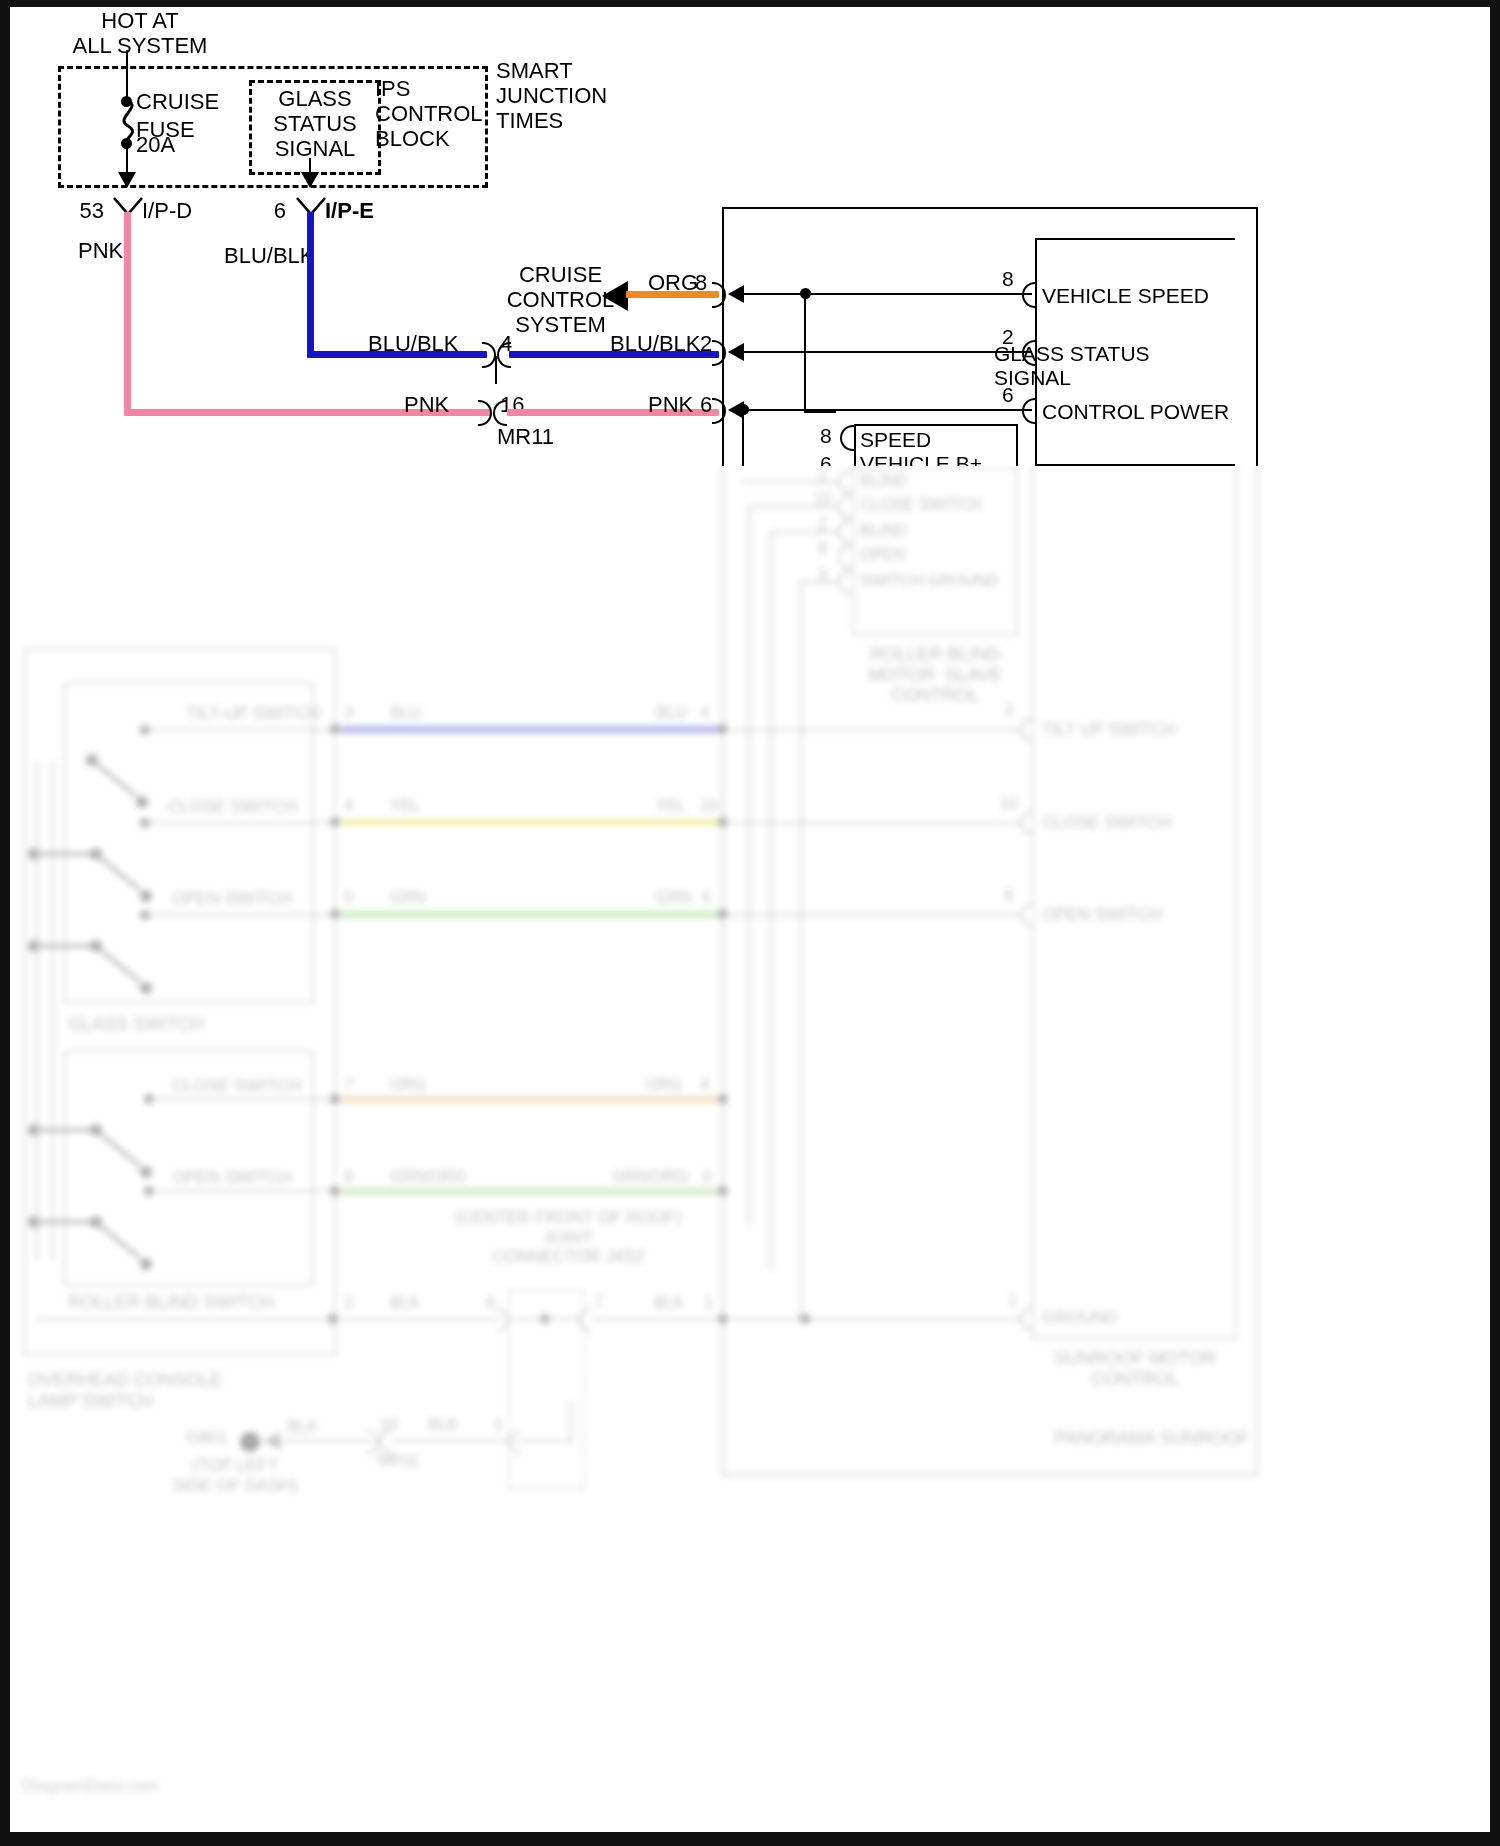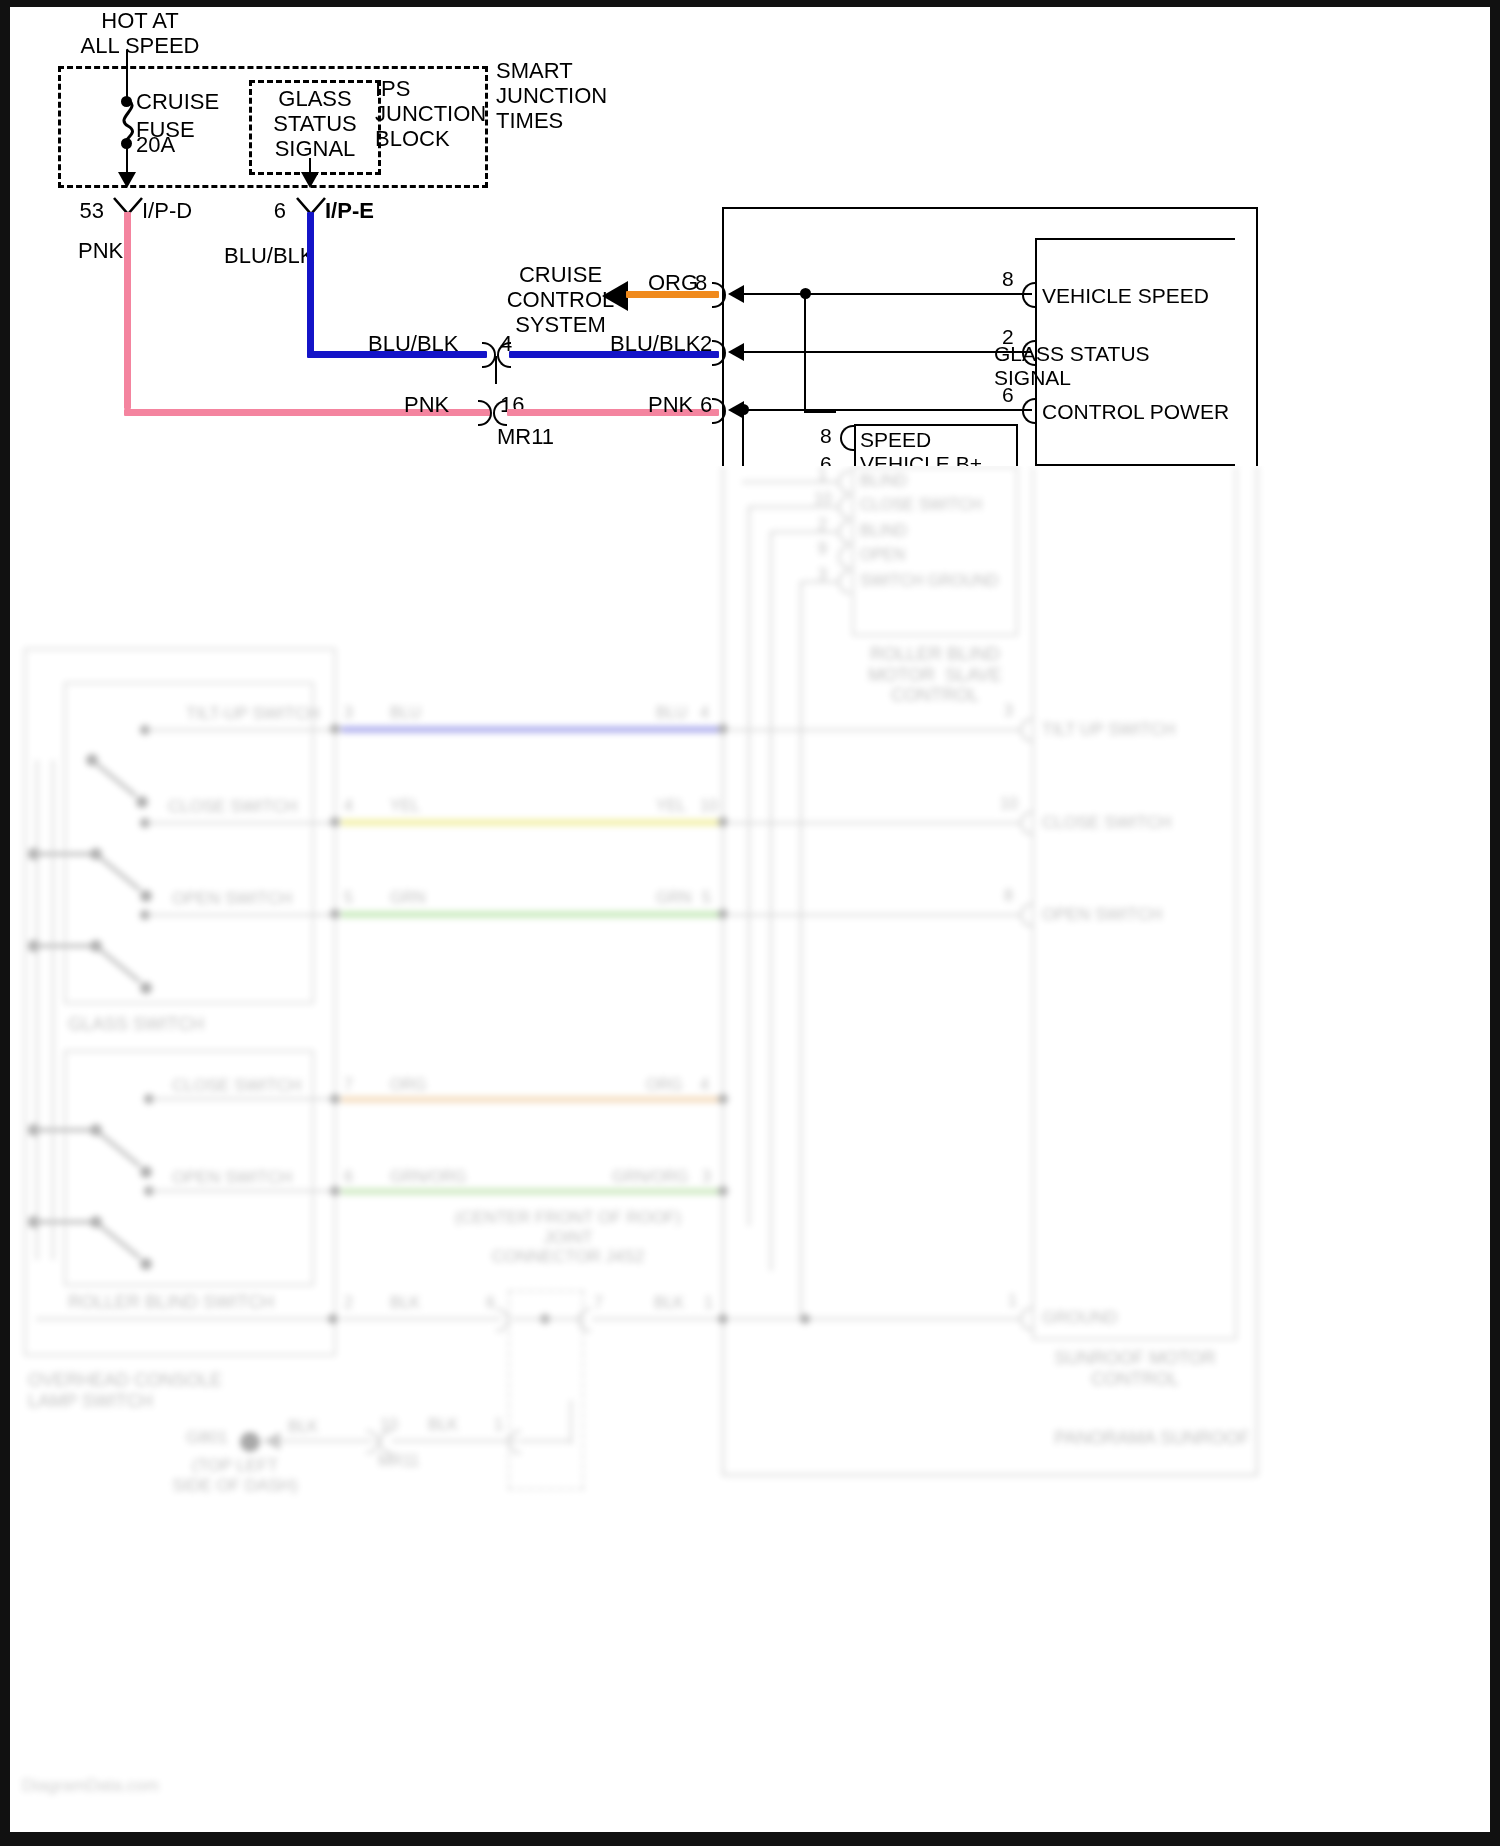--- a/index.html
+++ b/index.html
@@ -93,30 +93,30 @@
 </style>
 </head>
 <body>
 
 <div id="page">
   <div id="frame"></div>
 
   <div id="sharp">
 
     <div class="lbl f22 cen" style="left: 60px; top: 8px; width: 160px; white-space: pre;">HOT AT
-ALL SPEED</div>
+ALL SYSTEM</div>
 
     <div class="dashbox" style="left:58px;top:66px;width:430px;height:122px;"></div>
     <div class="lbl f22" style="left: 496px; top: 58px; white-space: pre;">SMART
 JUNCTION
 TIMES</div>
 
     <div class="dashbox" style="left:249px;top:80px;width:132px;height:95px;"></div>
     <div class="lbl f22" style="left: 375px; top: 76px; white-space: pre;">IPS
-JUNCTION
+CONTROL
 BLOCK</div>
     <div class="lbl f22 cen" style="left: 256px; top: 86px; width: 118px; white-space: pre;">GLASS
 STATUS
 SIGNAL</div>
 
     <div class="vline" style="left:126px;top:50px;height:52px;"></div>
     <div class="dot" style="left:121px;top:96px;"></div>
     <div class="fuse" style="left:112px;top:100px;">
       <svg width="34" height="46" viewBox="0 0 34 46">
         <path d="M16 0 C 30 8, 2 18, 16 26 C 30 34, 6 40, 16 46" stroke="#000" stroke-width="3" fill="none"></path>

